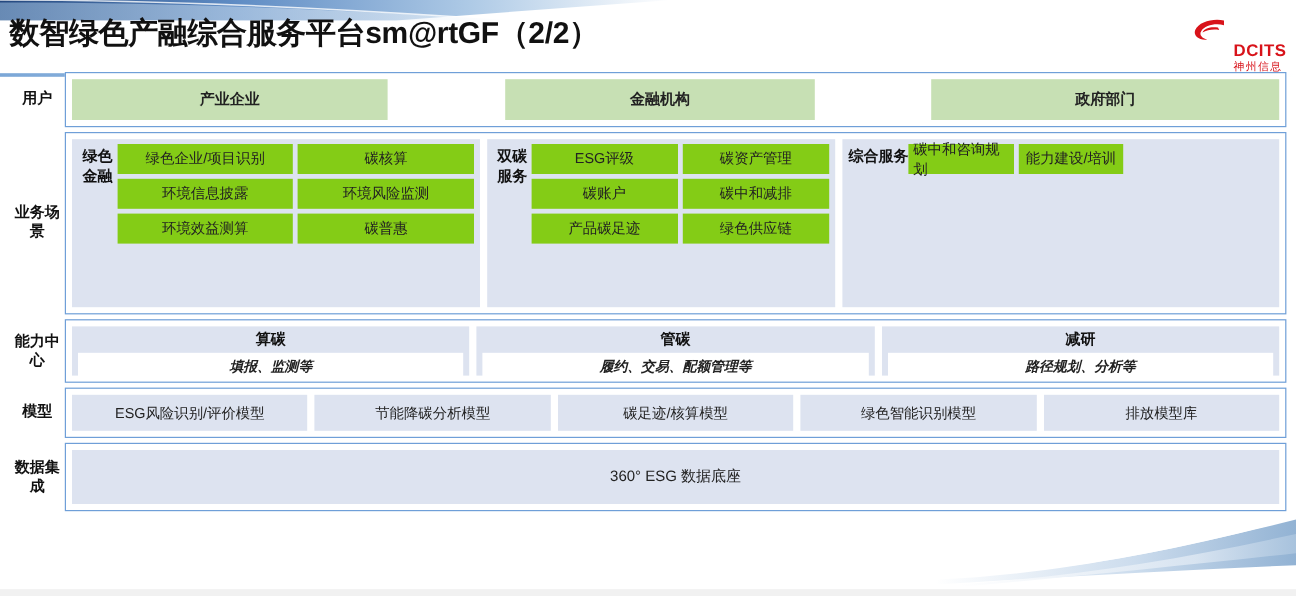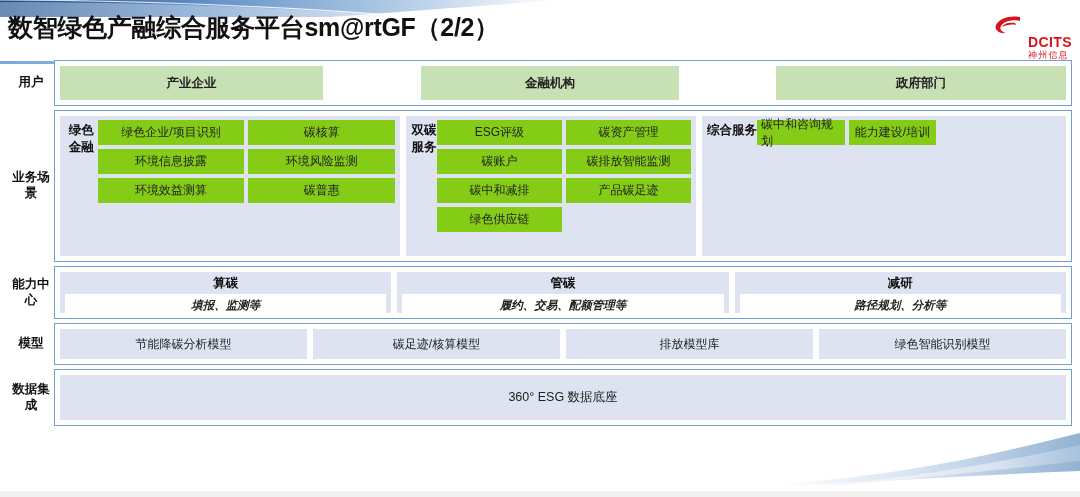--- a/index.html
+++ b/index.html
@@ -155,21 +155,20 @@
             <div class="biz-item">碳普惠</div>
           </div>
         </div>
 
         <div class="biz-group g2">
           <div class="biz-title">双碳服务</div>
           <div class="biz-items">
             <div class="biz-item">ESG评级</div>
             <div class="biz-item">碳资产管理</div>
             <div class="biz-item">碳账户</div>
-            <div class="biz-item">碳排放智能监测</div>
             <div class="biz-item">碳中和减排</div>
             <div class="biz-item">产品碳足迹</div>
             <div class="biz-item">绿色供应链</div>
           </div>
         </div>
 
         <div class="biz-group g3">
           <div class="biz-title">综合服务</div>
           <div class="biz-items">
             <div class="biz-item">碳中和咨询规划</div>
@@ -198,24 +197,25 @@
           <div class="cap-sub">路径规划、分析等</div>
         </div>
       </div>
     </div>
   </div>
 
   <div class="row row-model">
     <div class="rowlabel">模型</div>
     <div class="rowbox">
       <div class="model-wrap">
+        <div class="model-item">ESG风险识别/评价模型</div>
         <div class="model-item">节能降碳分析模型</div>
         <div class="model-item">碳足迹/核算模型</div>
+        <div class="model-item">绿色智能识别模型</div>
         <div class="model-item">排放模型库</div>
-        <div class="model-item">绿色智能识别模型</div>
       </div>
     </div>
   </div>
 
   <div class="row row-data">
     <div class="rowlabel">数据集成</div>
     <div class="rowbox">
       <div class="data-bar">360° ESG 数据底座</div>
     </div>
   </div>

